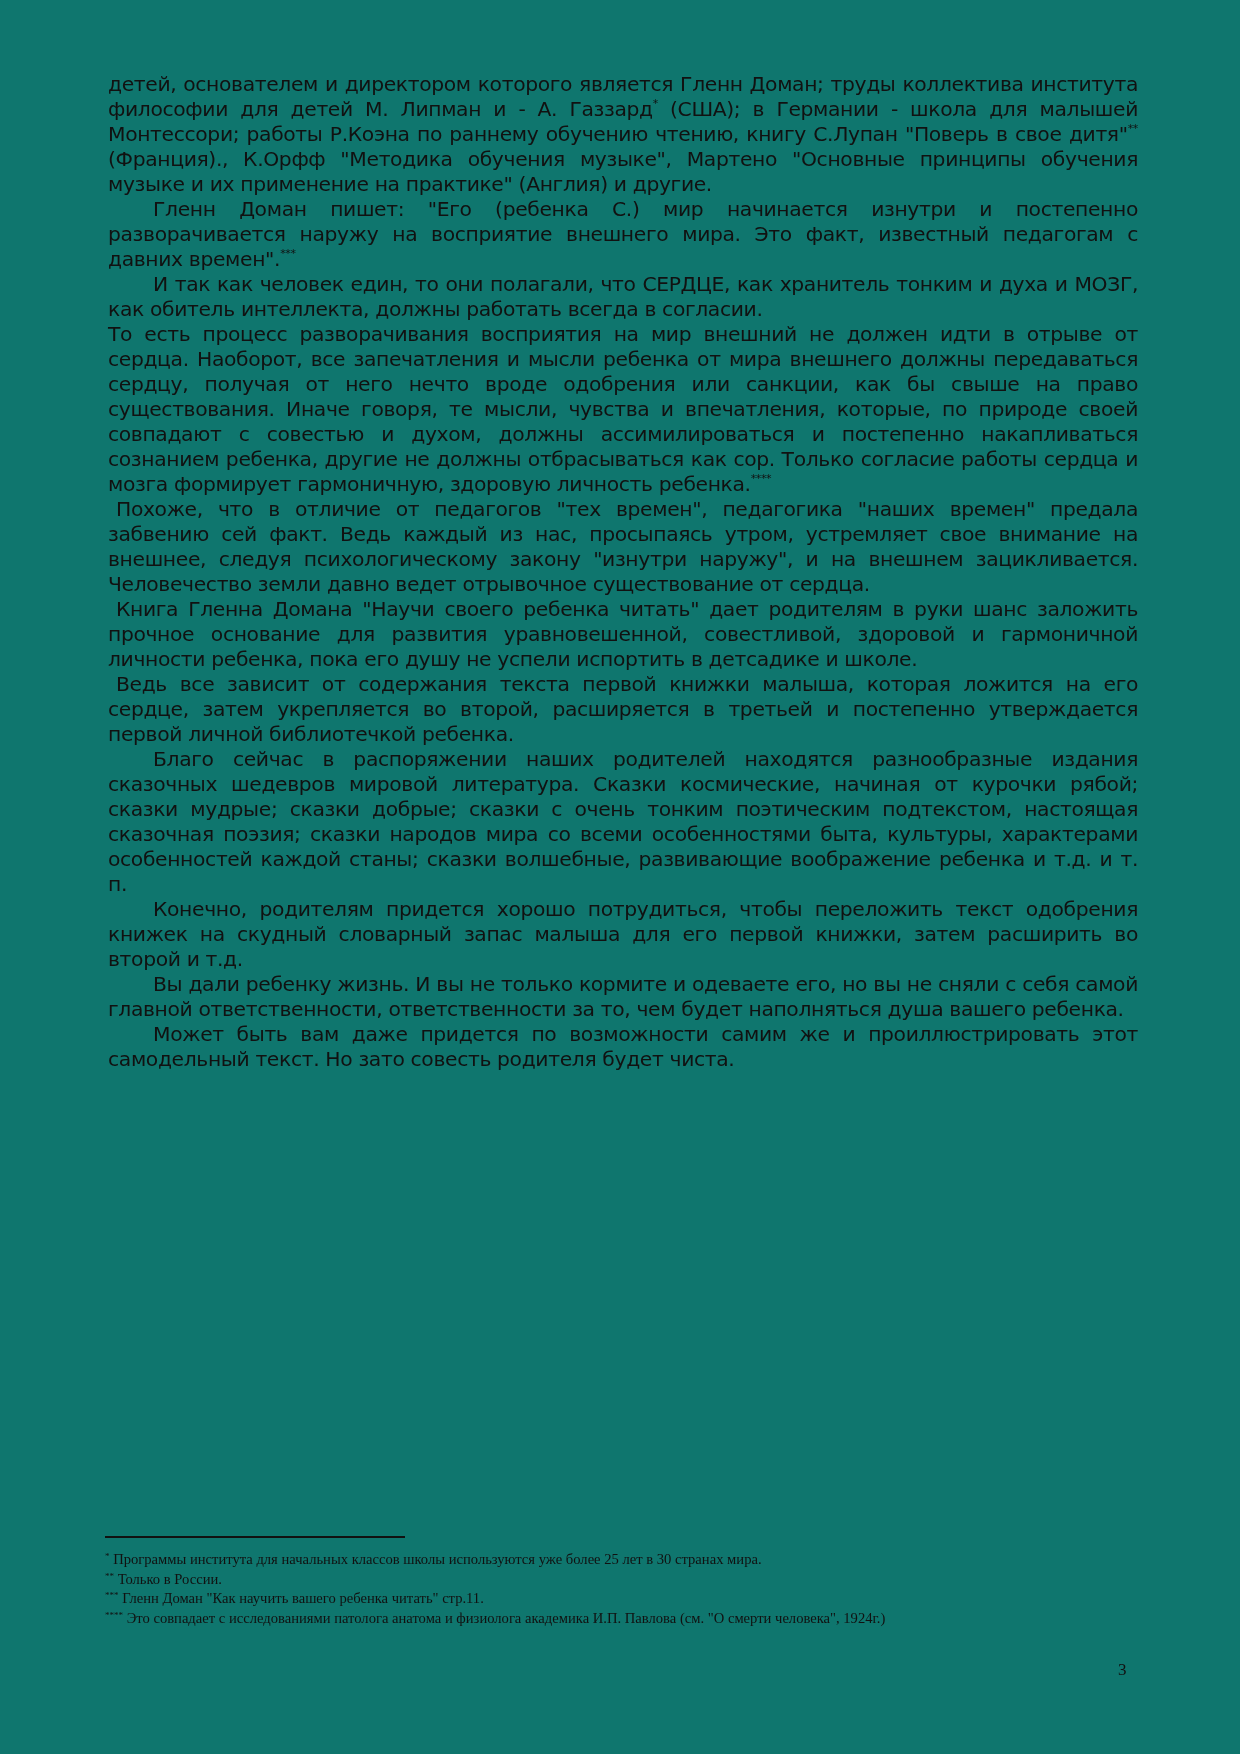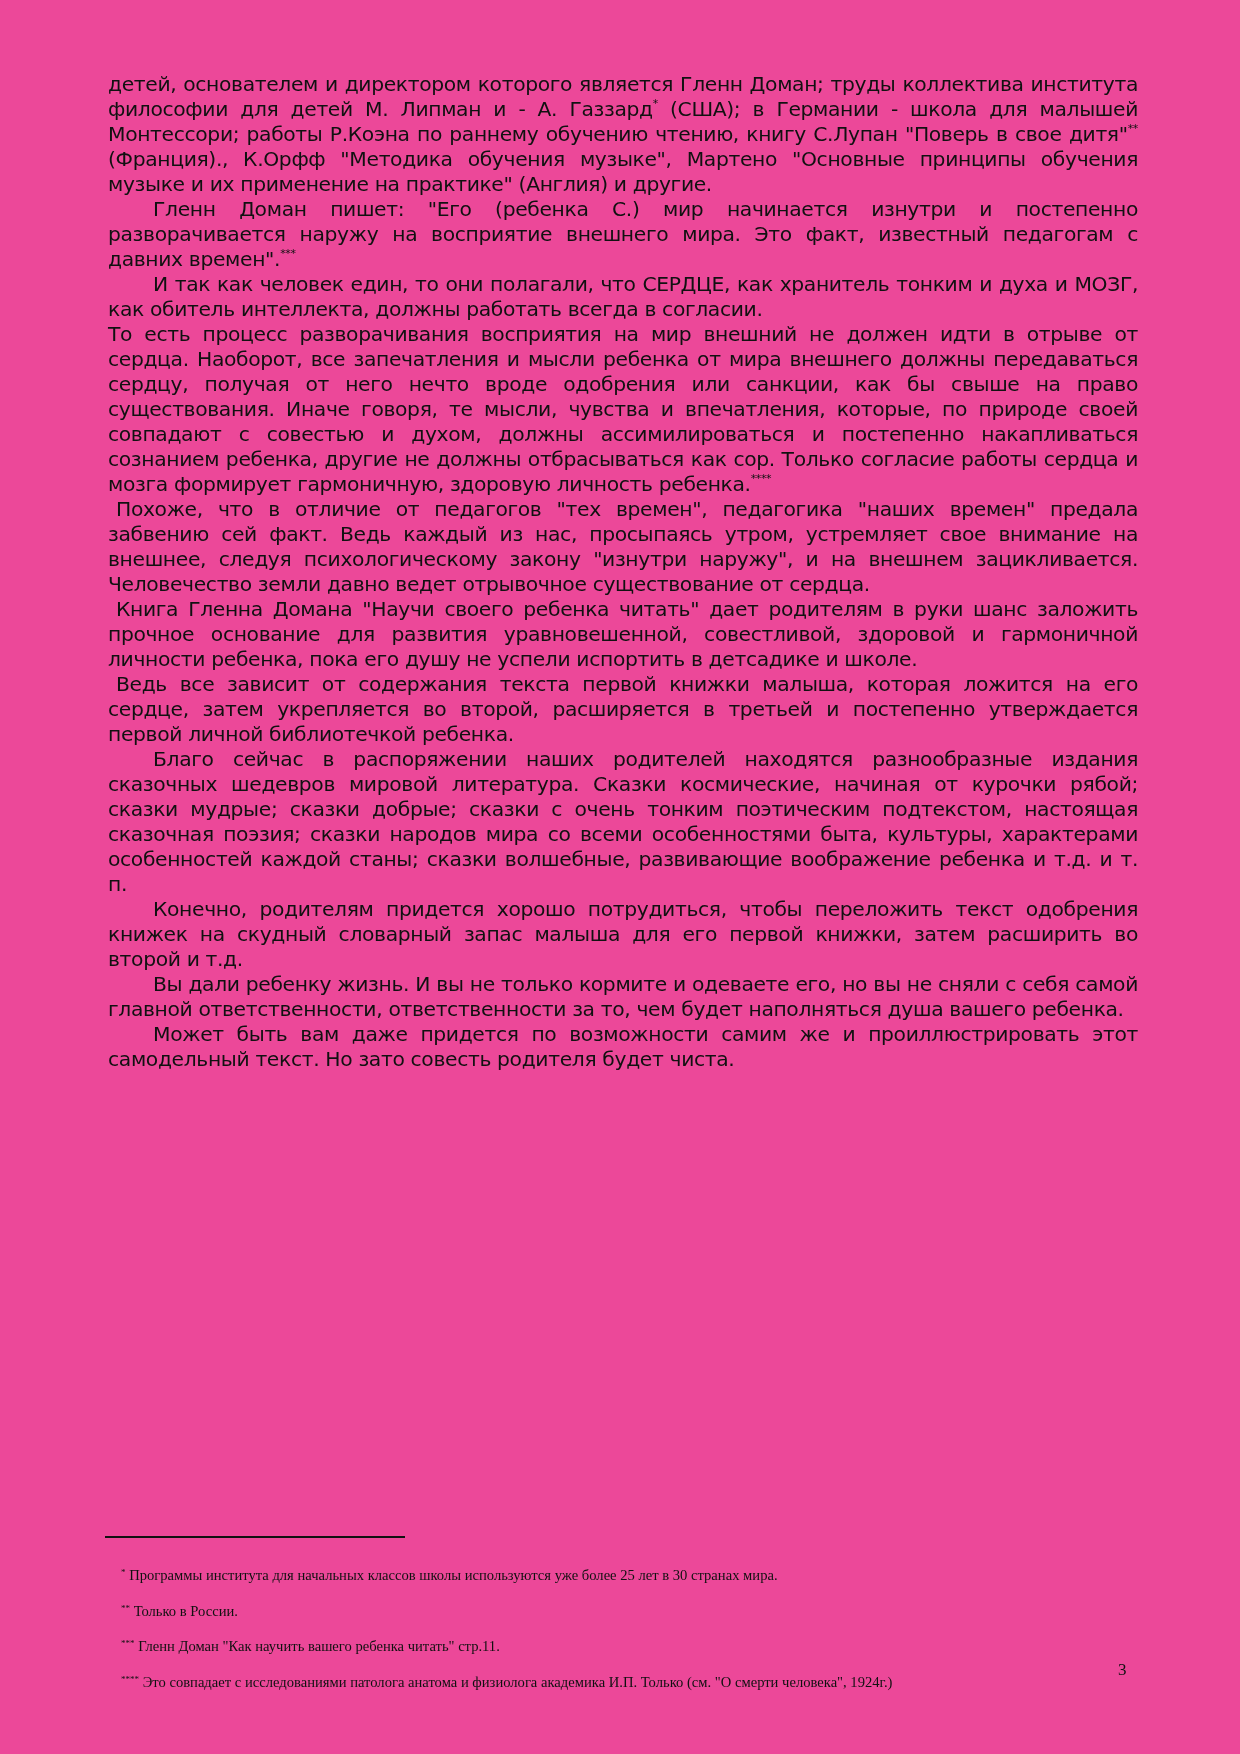--- a/index.html
+++ b/index.html
@@ -1,34 +1,34 @@
 <!DOCTYPE html>
 <html><head>
 <meta charset="utf-8">
 <style>
   html, body { margin: 0; padding: 0; background: #ffffff; }
   body { width: 1240px; height: 1754px; position: relative; overflow: hidden; }
-  .page { position: absolute; left: 0; top: 0; width: 1240px; height: 1754px; background: #ec4899; color: #111111; }
+  .page { position: absolute; left: 0; top: 0; width: 1240px; height: 1754px; background: #0f766e; color: #111111; }
   .body-text {
     position: absolute; left: 108px; top: 72px; width: 1030px;
     font-family: "DejaVu Sans", sans-serif; font-size: 20.3px; line-height: 25px;
     letter-spacing: -0.35px; word-spacing: 0px;
   }
   .body-text p { margin: 0; text-align: justify; text-align-last: left; }
   .ind1 { text-indent: 45px; }
   .ind2 { text-indent: 70px; }
   .ind3 { text-indent: 8px; }
   .ind0 { text-indent: 0; }
   sup { font-size: 11px; line-height: 0; vertical-align: 9px; }
   .rule { position: absolute; left: 105px; top: 1536px; width: 300px; height: 2px; background: #111; }
   .footnotes {
     position: absolute; left: 105px; top: 1550px; width: 1060px;
     font-family: "Liberation Serif", serif; font-size: 14.6px; line-height: 19.5px; color: #111;
   }
-  .footnotes p { margin: 16px; }
+  .footnotes p { margin: 0; }
   .footnotes sup { font-size: 9px; vertical-align: 5px; }
   .page-number {
     position: absolute; left: 1118px; top: 1660px;
     font-family: "Liberation Serif", serif; font-size: 17px; color: #111;
   }
 </style>
 </head>
 <body>
 
 <div class="page">
@@ -45,17 +45,17 @@
     <p class="ind1"><span>Вы дали ребенку жизнь. И вы не только кормите и одеваете его, но вы не сняли с себя самой главной ответственности, ответственности за то, чем будет наполняться душа вашего ребенка.</span></p>
     <p class="ind1"><span>Может быть вам даже придется по возможности самим же и  проиллюстрировать этот самодельный текст. Но зато совесть родителя будет чиста.</span></p>
   </div>
 
   <div class="rule"></div>
 
   <div class="footnotes">
     <p><sup>*</sup><span> Программы института для начальных классов школы используются уже более 25 лет в 30 странах мира.</span></p>
     <p><sup>**</sup><span> Только в России.</span></p>
     <p><sup>***</sup><span> Гленн Доман "Как научить вашего ребенка читать" стр.11.</span></p>
-    <p><sup>****</sup><span> Это  совпадает с  исследованиями патолога анатома и физиолога академика И.П. Только (см. "О смерти человека", 1924г.)</span></p>
+    <p><sup>****</sup><span> Это  совпадает с  исследованиями патолога анатома и физиолога академика И.П. Павлова (см. "О смерти человека", 1924г.)</span></p>
   </div>
 
   <div class="page-number">3</div>
 </div>
 
 </body></html>

